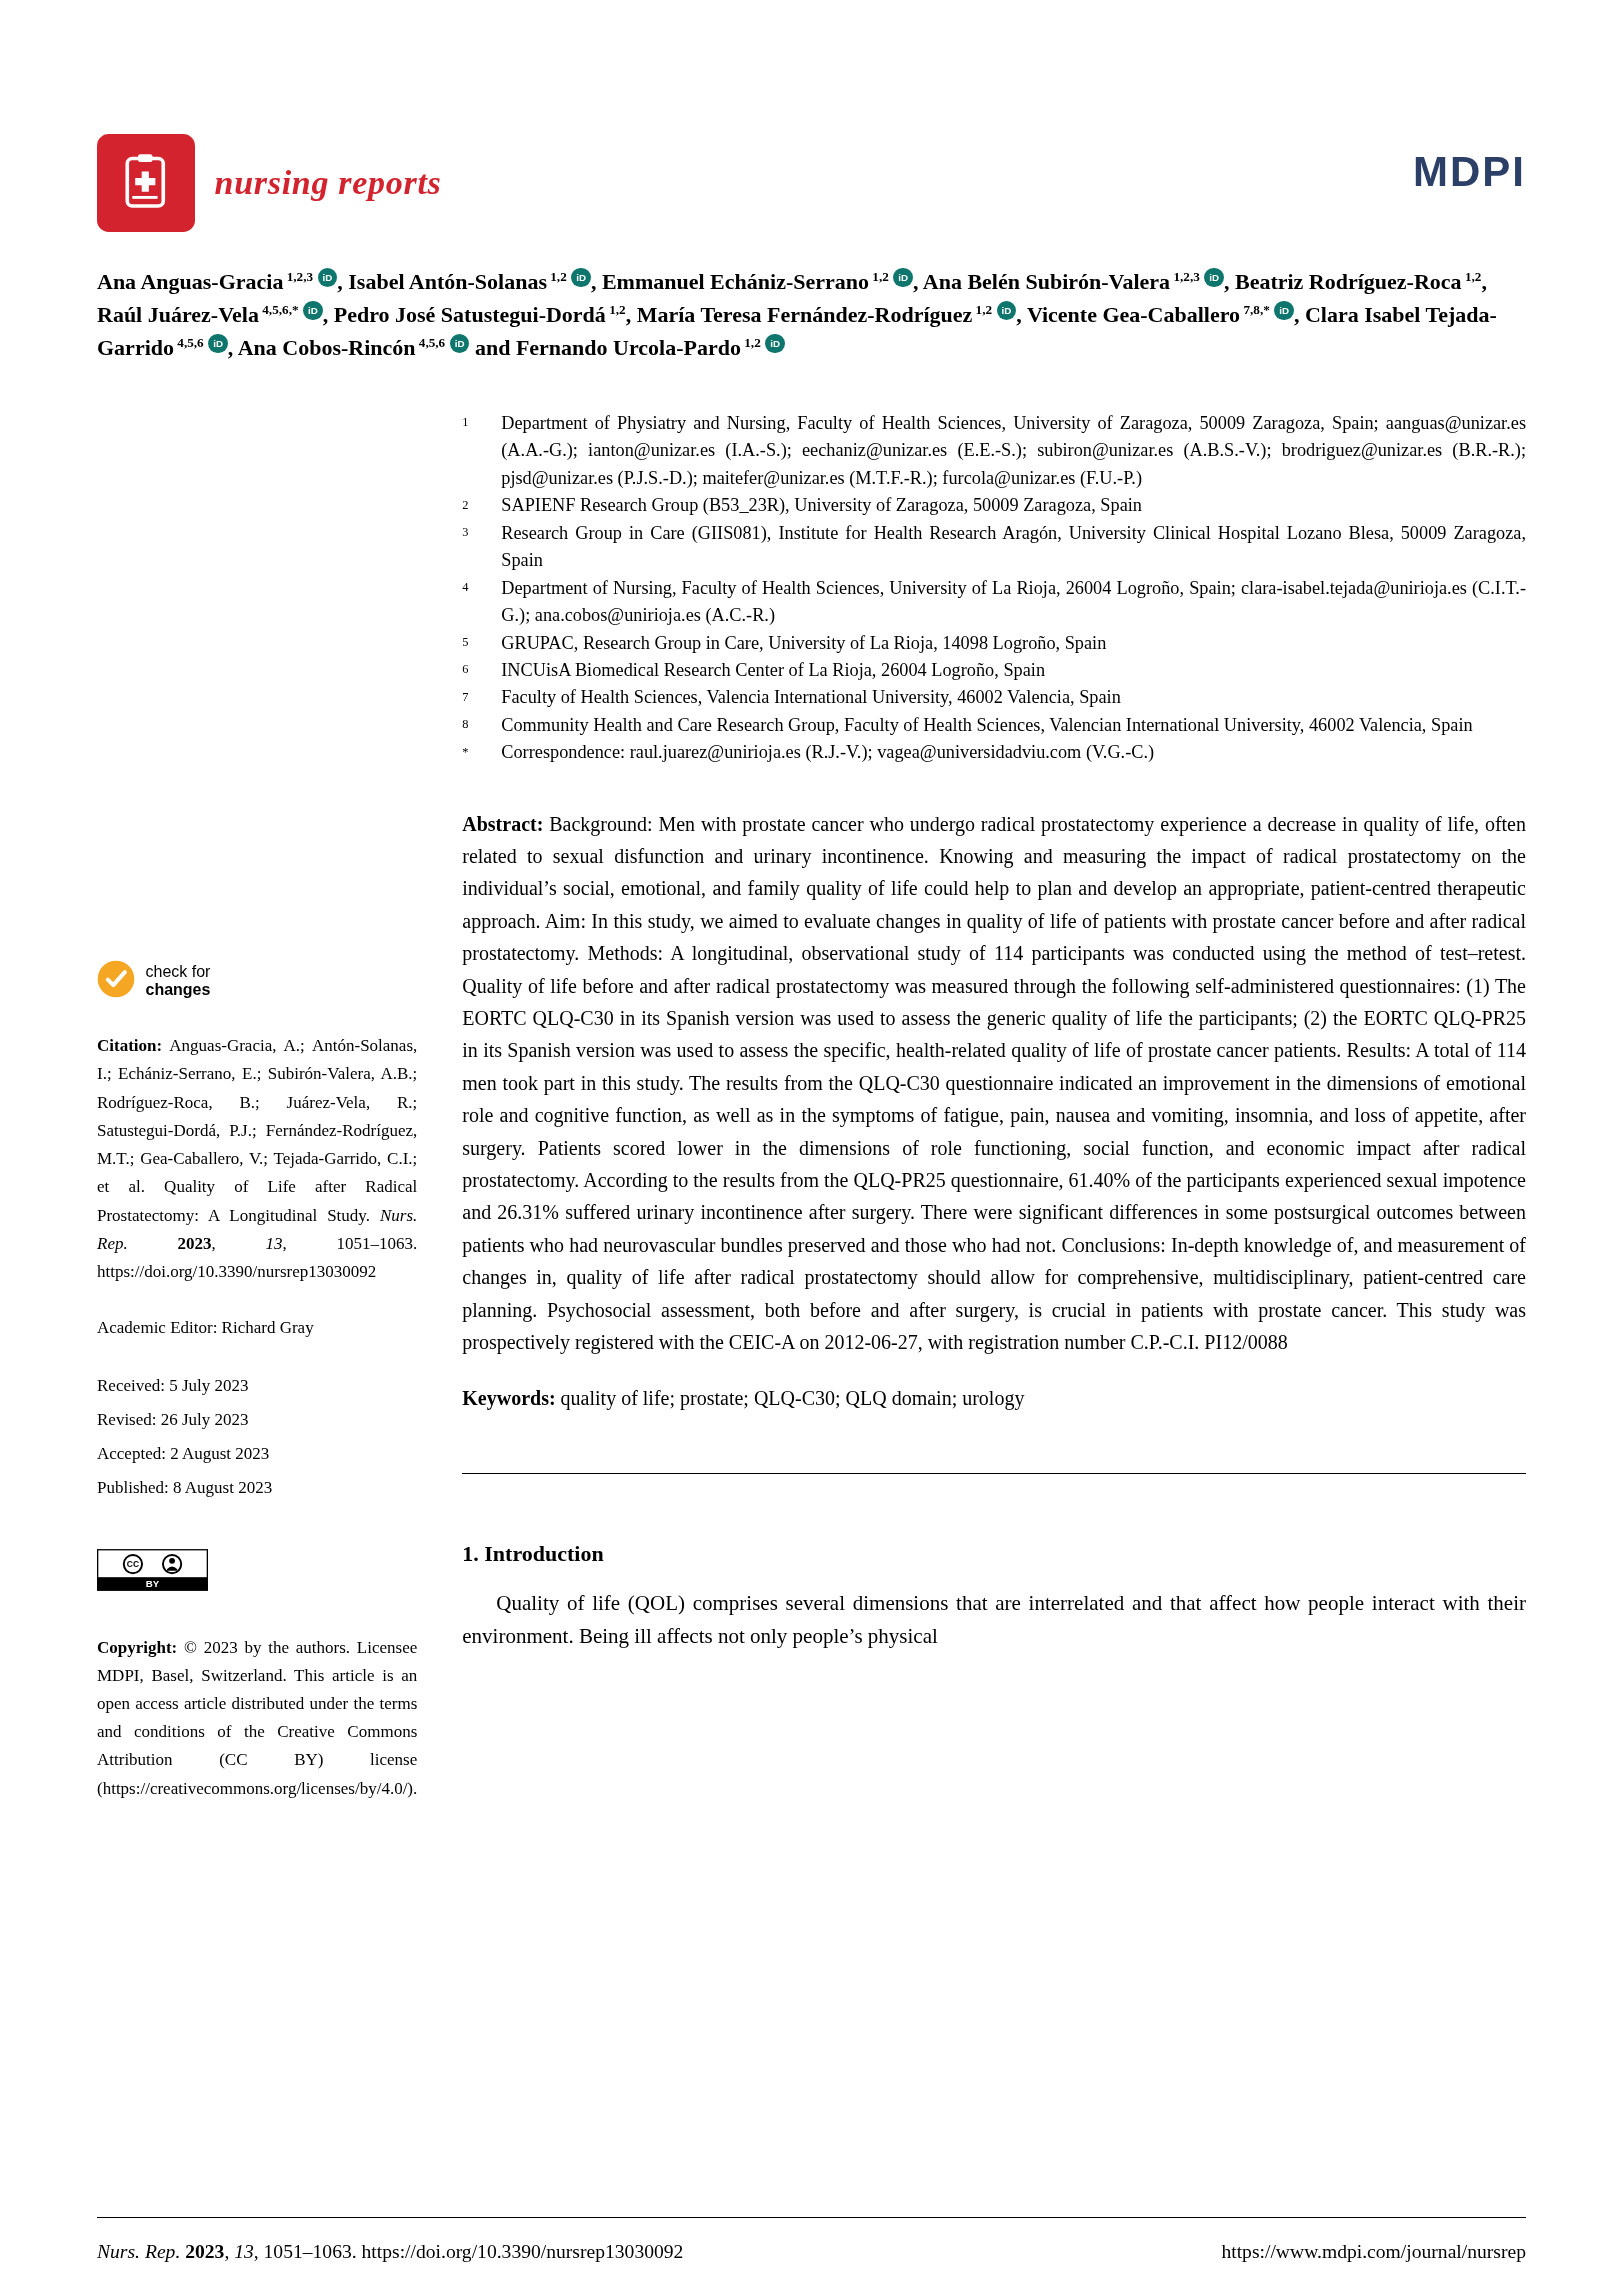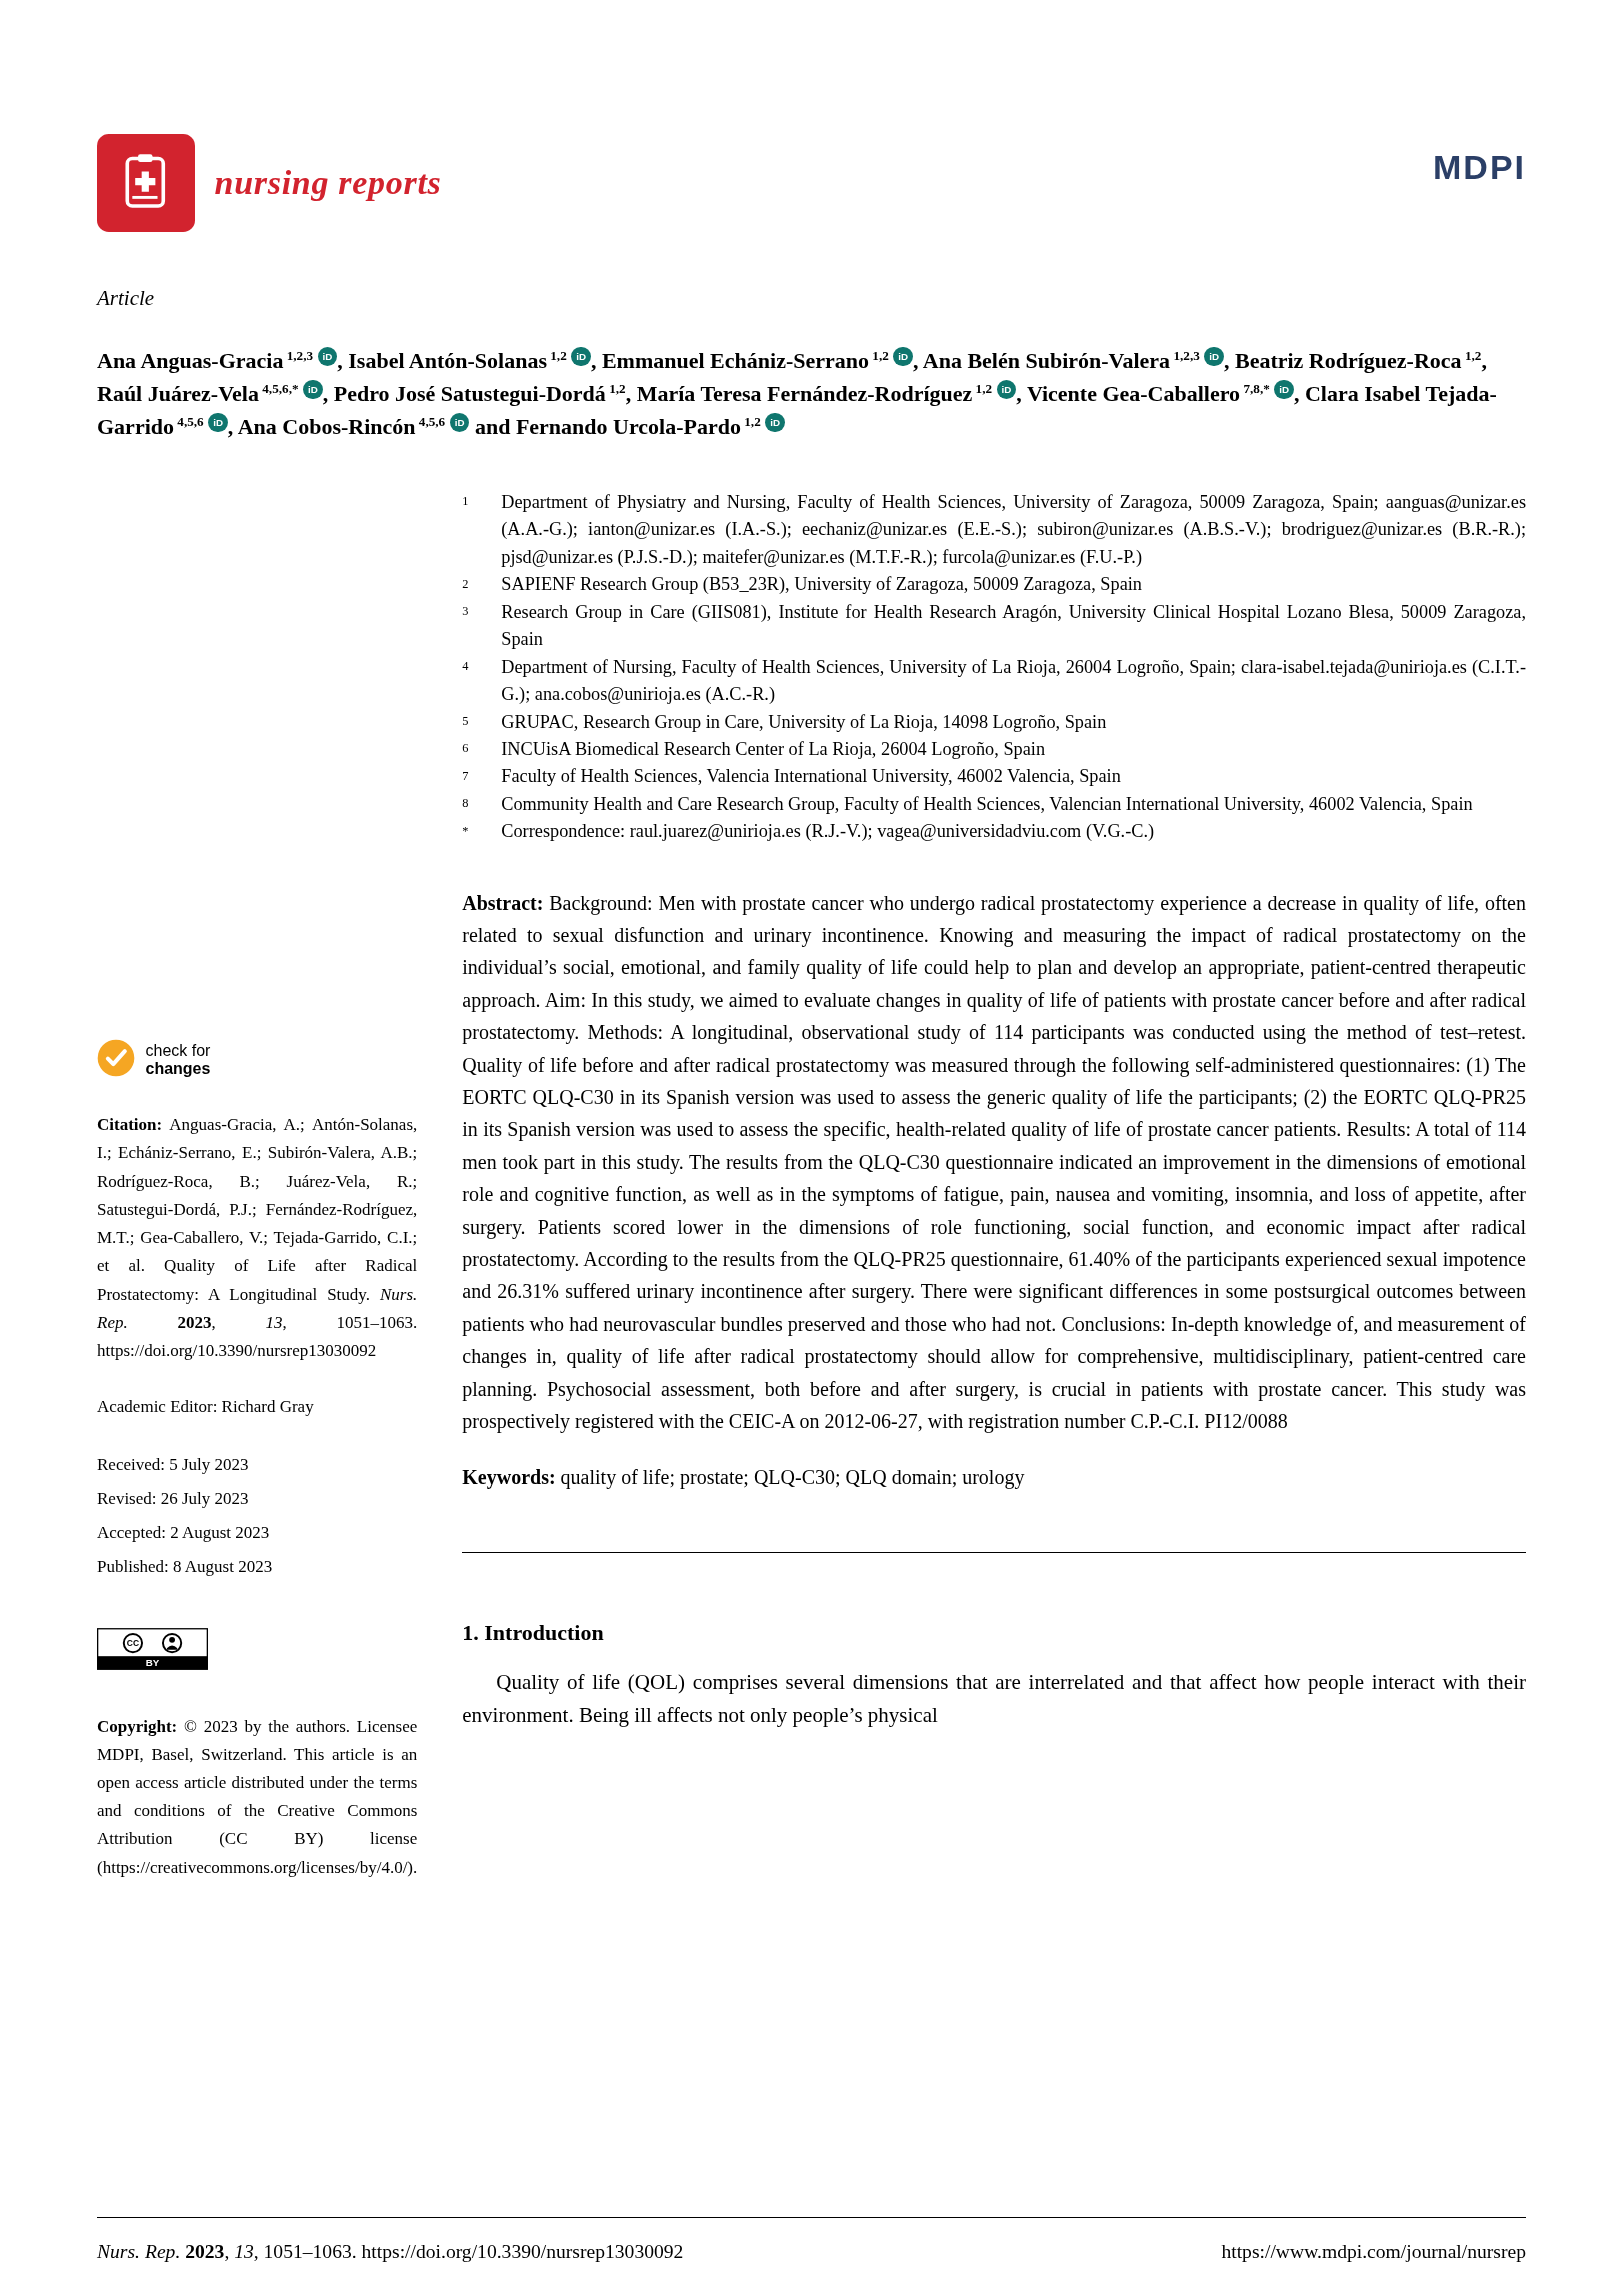--- a/index.html
+++ b/index.html
@@ -26,21 +26,21 @@
     border-radius: 11.8px;
     display: flex; align-items: center; justify-content: center;
   }
   .brand-name {
     font-style: italic; font-weight: bold;
     font-size: 34px; color: #d2232e;
     letter-spacing: 0.7px;
   }
   .mdpi-logo {
     font-family: "Liberation Sans", sans-serif;
-    font-weight: 900; font-size: 34px;
+    font-weight: 900; font-size: 42px;
     color: #2b3f67; letter-spacing: 2px;
     padding-top: 14.4px;
   }
 
   
   .article-label { margin-top: 54px; font-style: italic; font-size: 21px; }
   .title { margin: 17px 0 0 0; font-size: 40px; font-weight: bold; line-height: 1.18; }
   .authors { margin: 33px 0 0 0; font-size: 22px; font-weight: bold; line-height: 1.5; max-width: 1414px; }
   .author-sup { font-size: 0.6em; margin-left: 3.3px; }
   .orcid {
@@ -106,21 +106,20 @@
           <rect x="39" y="10" width="20" height="11" rx="3" fill="#fff"></rect>
           <path d="M44 34 h10 v9 h9 v10 h-9 v9 h-10 v-9 h-9 v-10 h9 z" fill="#fff"></path>
           <line x1="31" y1="70" x2="66" y2="70" stroke="#fff" stroke-width="4"></line>
         </svg>
       </div>
       <div class="brand-name">nursing reports</div>
     </div>
     <div class="mdpi-logo">MDPI</div>
   </header>
 
-  <div class="article-label">Article</div>
   <p class="authors"><span>Ana Anguas-Gracia<sup class="author-sup">1,2,3</sup><span class="orcid">iD</span></span>, <span>Isabel Antón-Solanas<sup class="author-sup">1,2</sup><span class="orcid">iD</span></span>, <span>Emmanuel Echániz-Serrano<sup class="author-sup">1,2</sup><span class="orcid">iD</span></span>, <span>Ana Belén Subirón-Valera<sup class="author-sup">1,2,3</sup><span class="orcid">iD</span></span>, <span>Beatriz Rodríguez-Roca<sup class="author-sup">1,2</sup></span>, <span>Raúl Juárez-Vela<sup class="author-sup">4,5,6,*</sup><span class="orcid">iD</span></span>, <span>Pedro José Satustegui-Dordá<sup class="author-sup">1,2</sup></span>, <span>María Teresa Fernández-Rodríguez<sup class="author-sup">1,2</sup><span class="orcid">iD</span></span>, <span>Vicente Gea-Caballero<sup class="author-sup">7,8,*</sup><span class="orcid">iD</span></span>, <span>Clara Isabel Tejada-Garrido<sup class="author-sup">4,5,6</sup><span class="orcid">iD</span></span>, <span>Ana Cobos-Rincón<sup class="author-sup">4,5,6</sup><span class="orcid">iD</span></span> and <span>Fernando Urcola-Pardo<sup class="author-sup">1,2</sup><span class="orcid">iD</span></span></p>
 
   <div class="content-row">
 
     <aside class="sidebar">
 
       <div class="check-updates">
         <span>
           <svg width="38" height="38" viewBox="0 0 56 56" aria-hidden="true">
             <circle cx="28" cy="28" r="27" fill="#F5A623"></circle>

